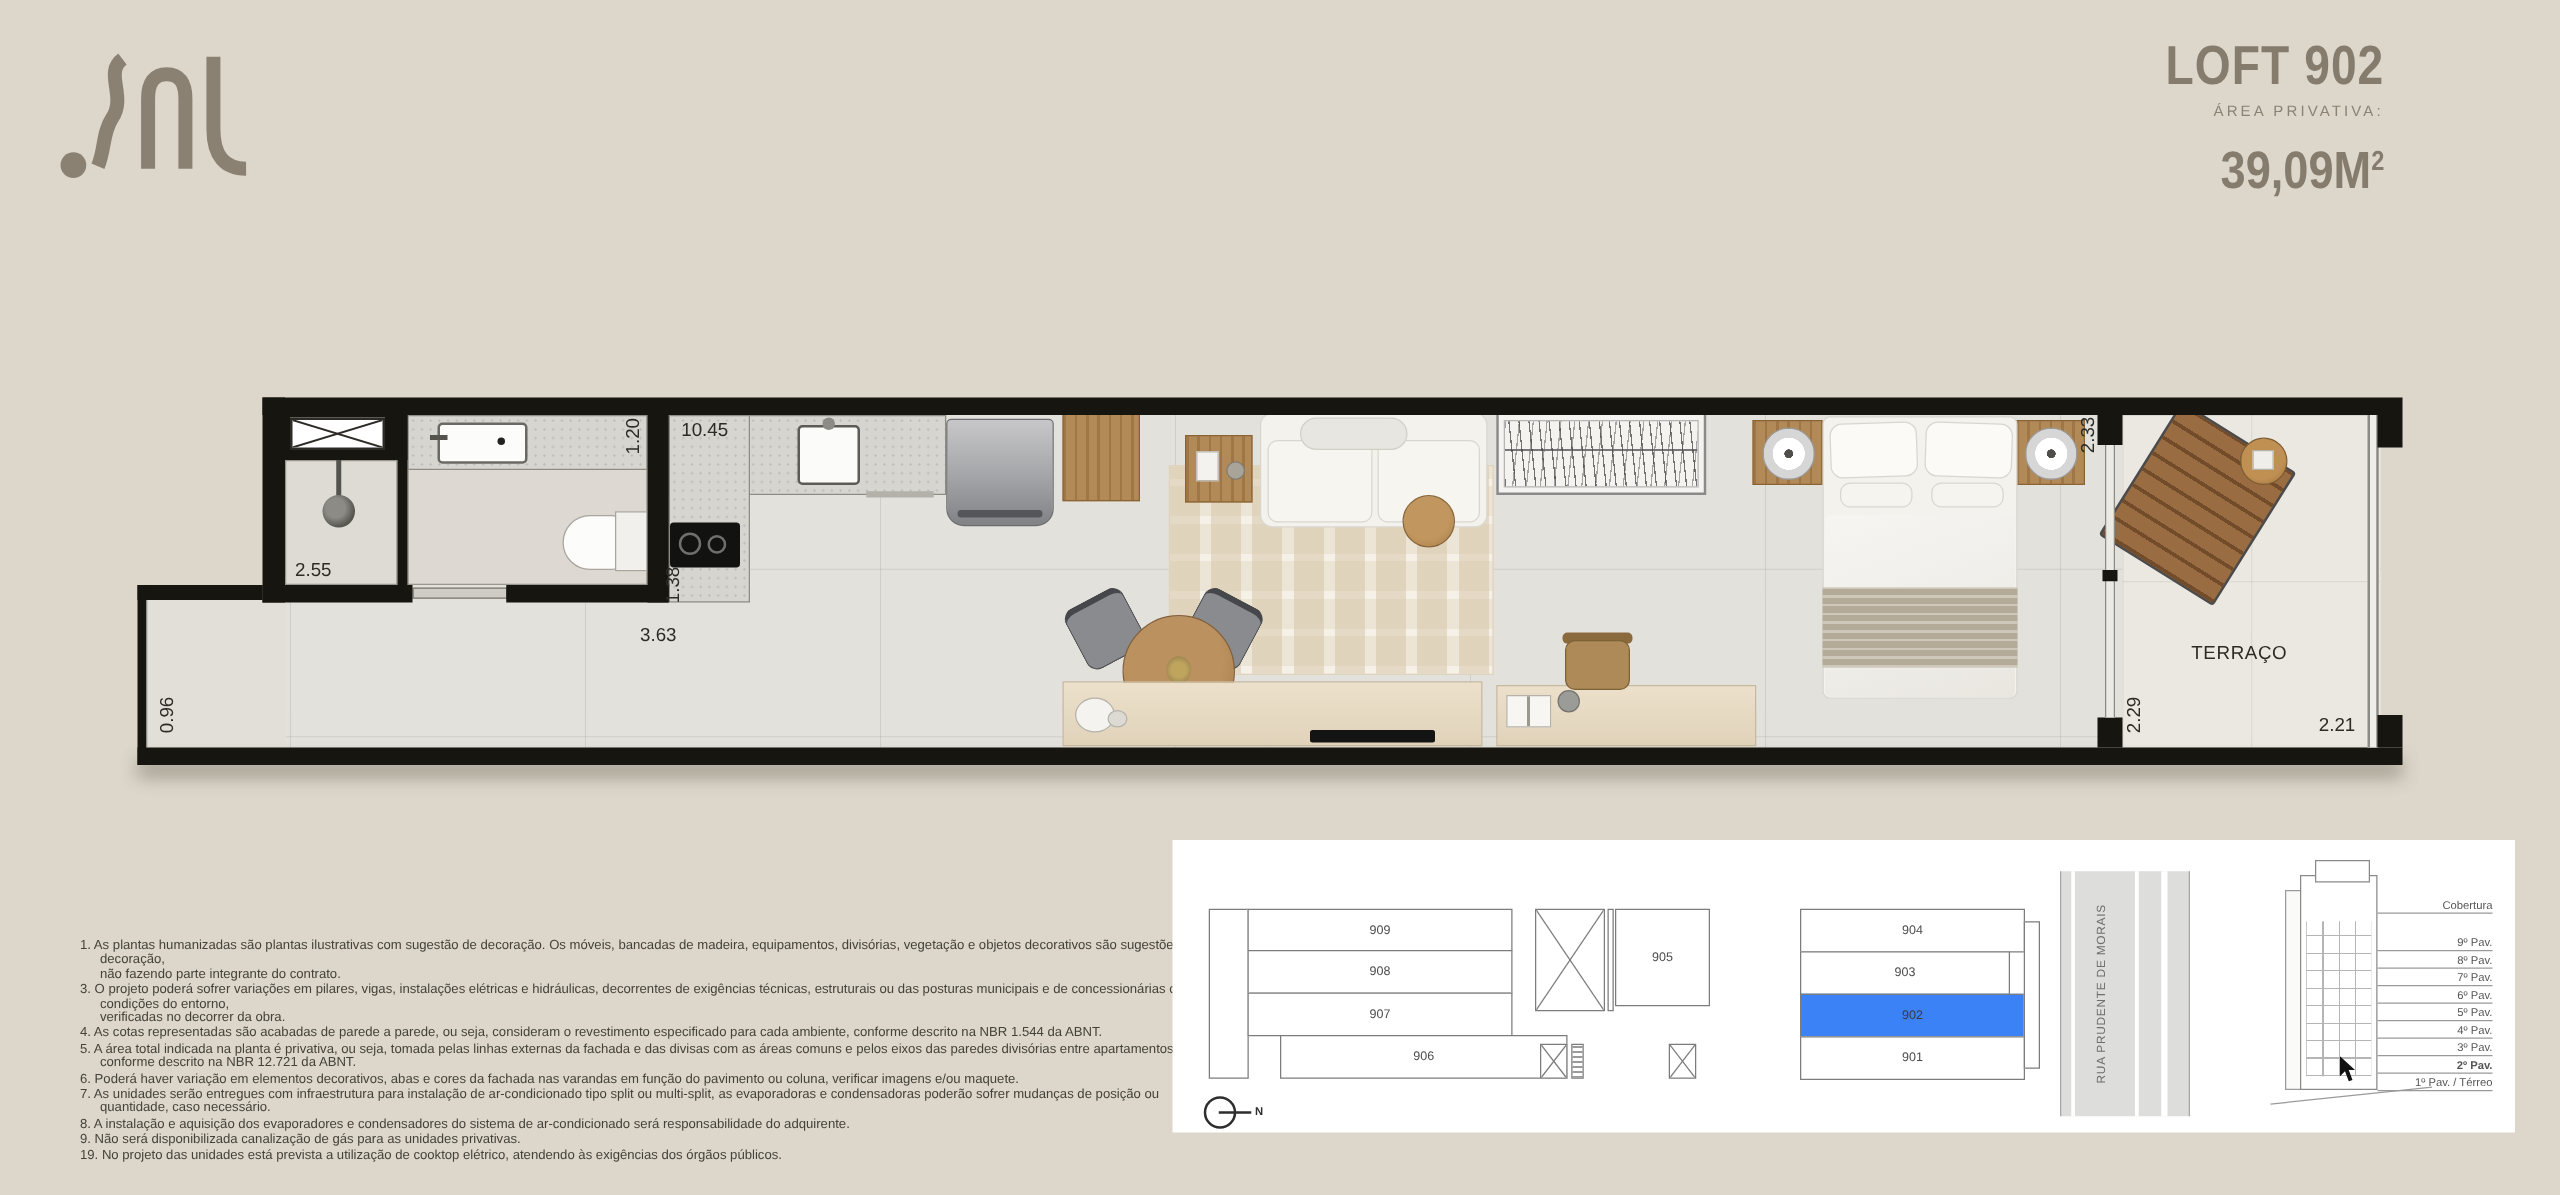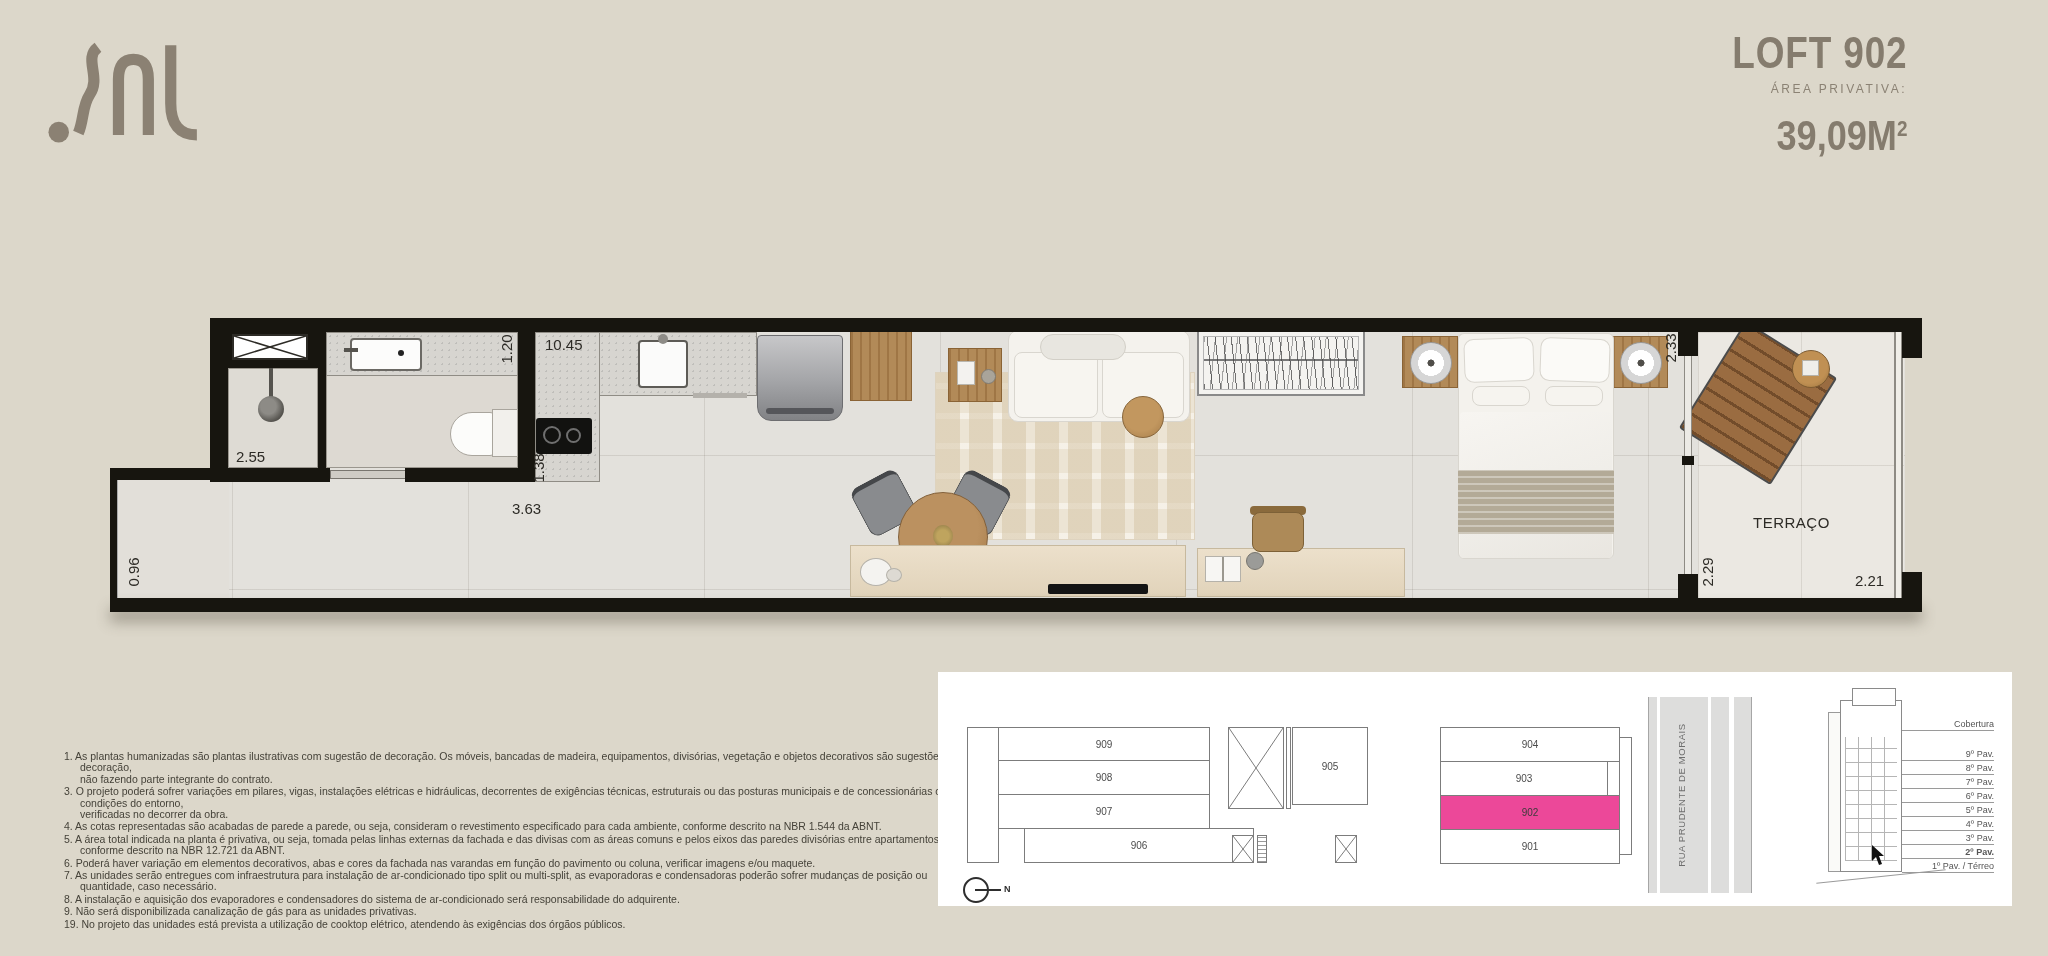--- a/index.html
+++ b/index.html
@@ -241,21 +241,21 @@
       <line x1="100" y1="0" x2="0" y2="100" stroke="#7c7c7c" stroke-width="1" vector-effect="non-scaling-stroke"></line>
     </svg>
   </div>
 
   <div class="kl-box kl-bar" style="left:1440px;top:727px;width:180px;height:35px;">
       <span class="kl-label">904</span>
     </div>
   <div class="kl-box kl-bar" style="left:1440px;top:761px;width:168px;height:35px;text-align:right;">
       <span class="kl-label">903</span>
     </div>
-  <div class="kl-box kl-bar" style="left:1440px;top:795px;width:180px;height:35px;background:#ec4899;">
+  <div class="kl-box kl-bar" style="left:1440px;top:795px;width:180px;height:35px;background:#3b82f6;">
       <span class="kl-label" style="color:#3b3b3b;">902</span>
     </div>
   <div class="kl-box kl-bar" style="left:1440px;top:829px;width:180px;height:35px;">
       <span class="kl-label">901</span>
     </div>
   <div class="kl-box" style="left:1619px;top:737px;width:13px;height:118px;"></div>
 
   <div class="abs" style="left:1648px;top:697px;width:104px;height:196px;background:#dddddc;border-left:1px solid #a6a6a6;border-right:1px solid #a6a6a6;box-sizing:border-box;">
     <div class="abs" style="left:8px;top:0;width:3px;height:196px;background:#fff;"></div>
     <div class="abs" style="left:59px;top:0;width:3px;height:196px;background:#fff;"></div>

